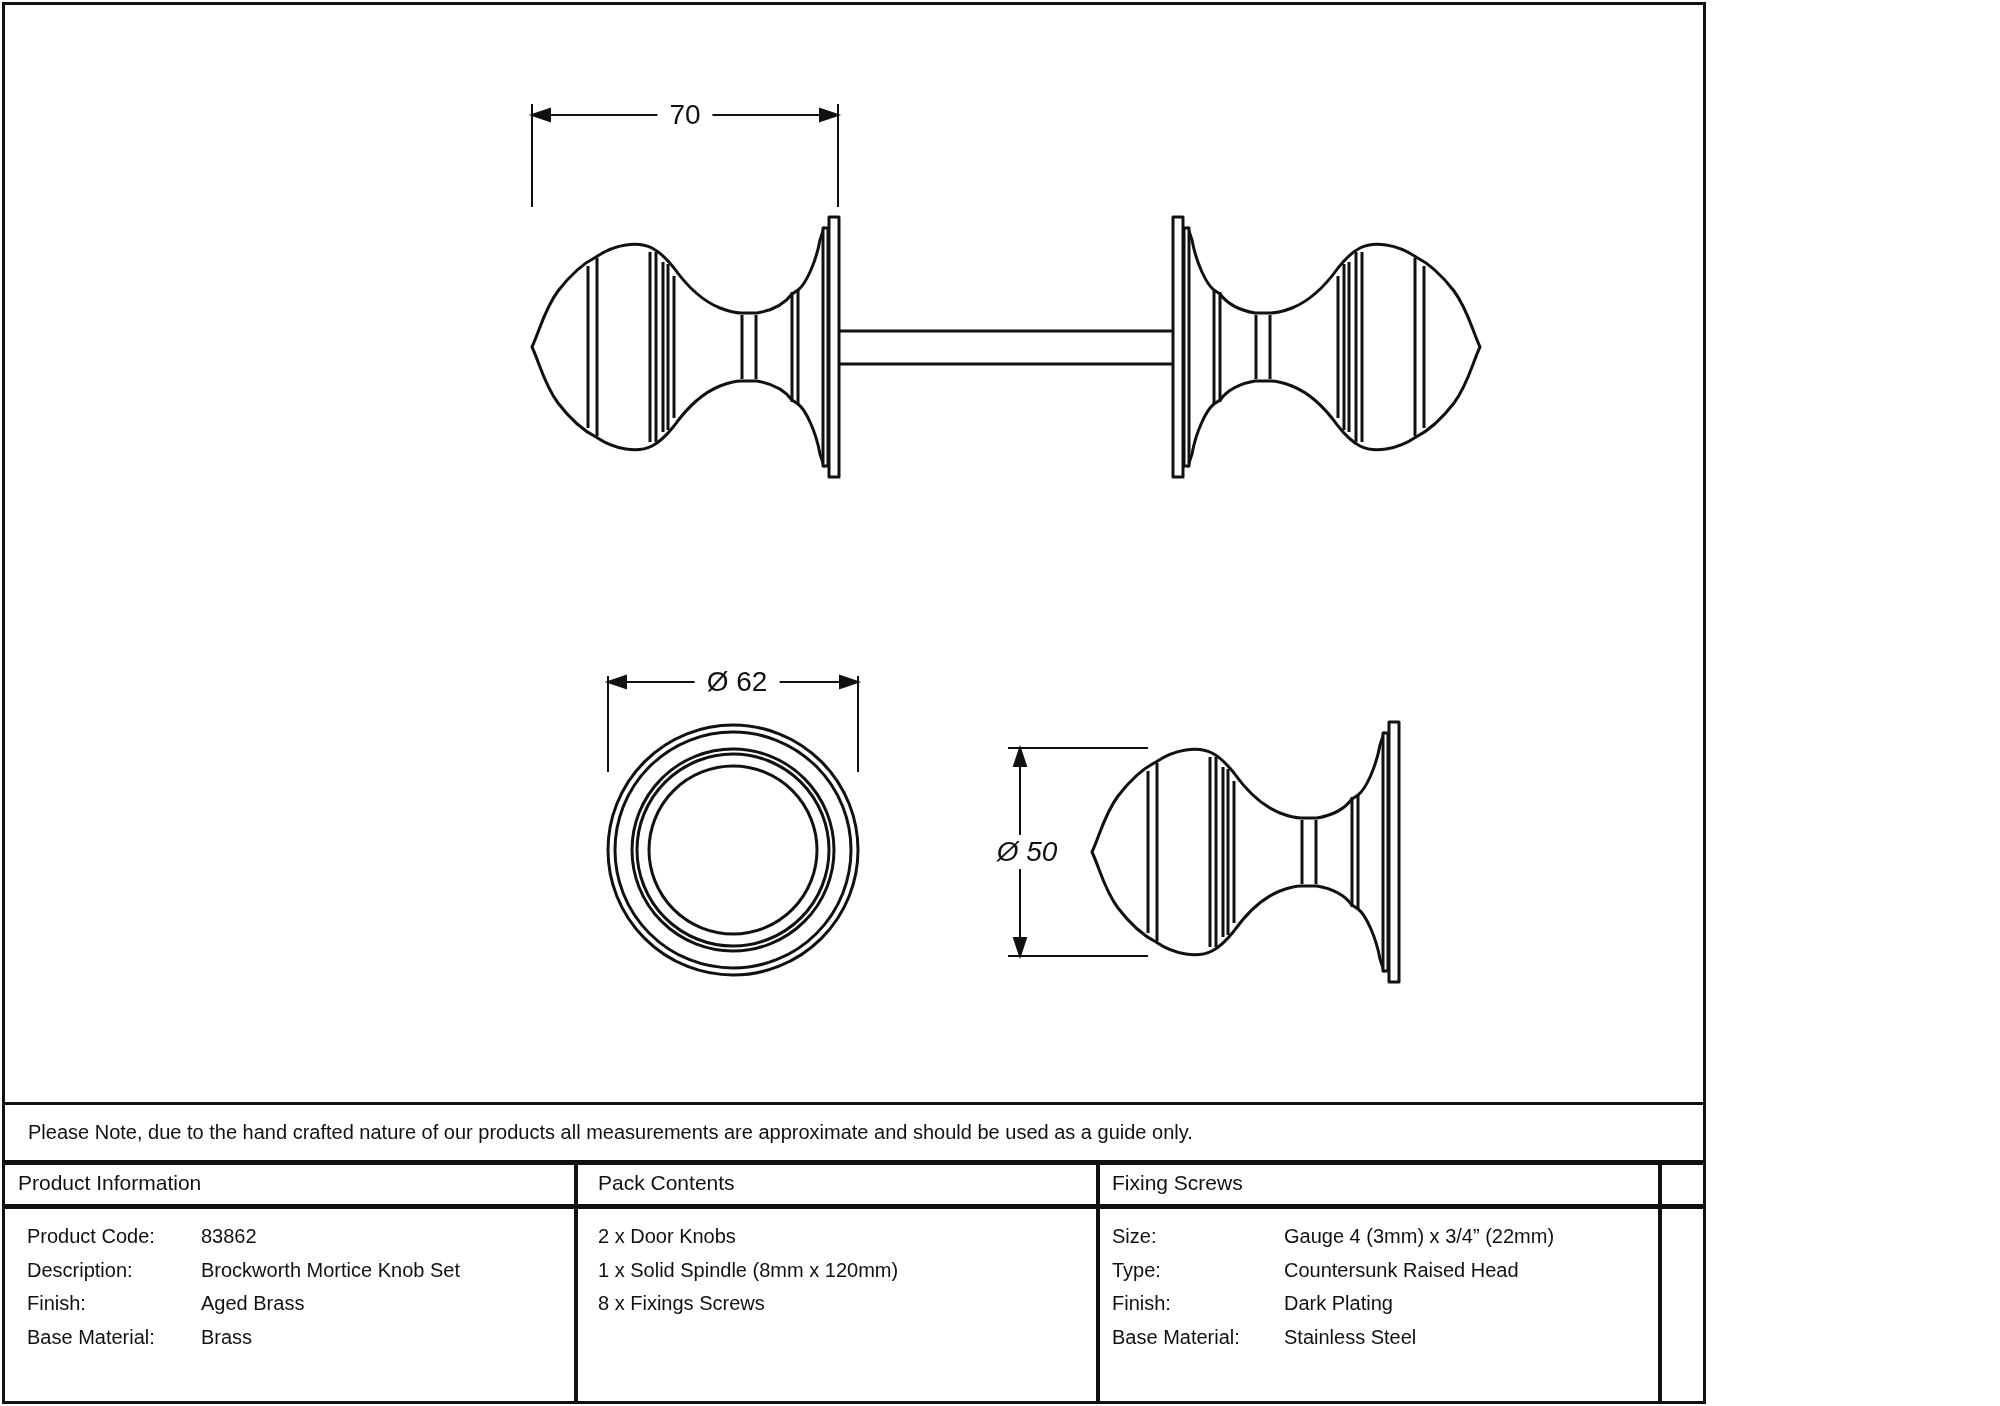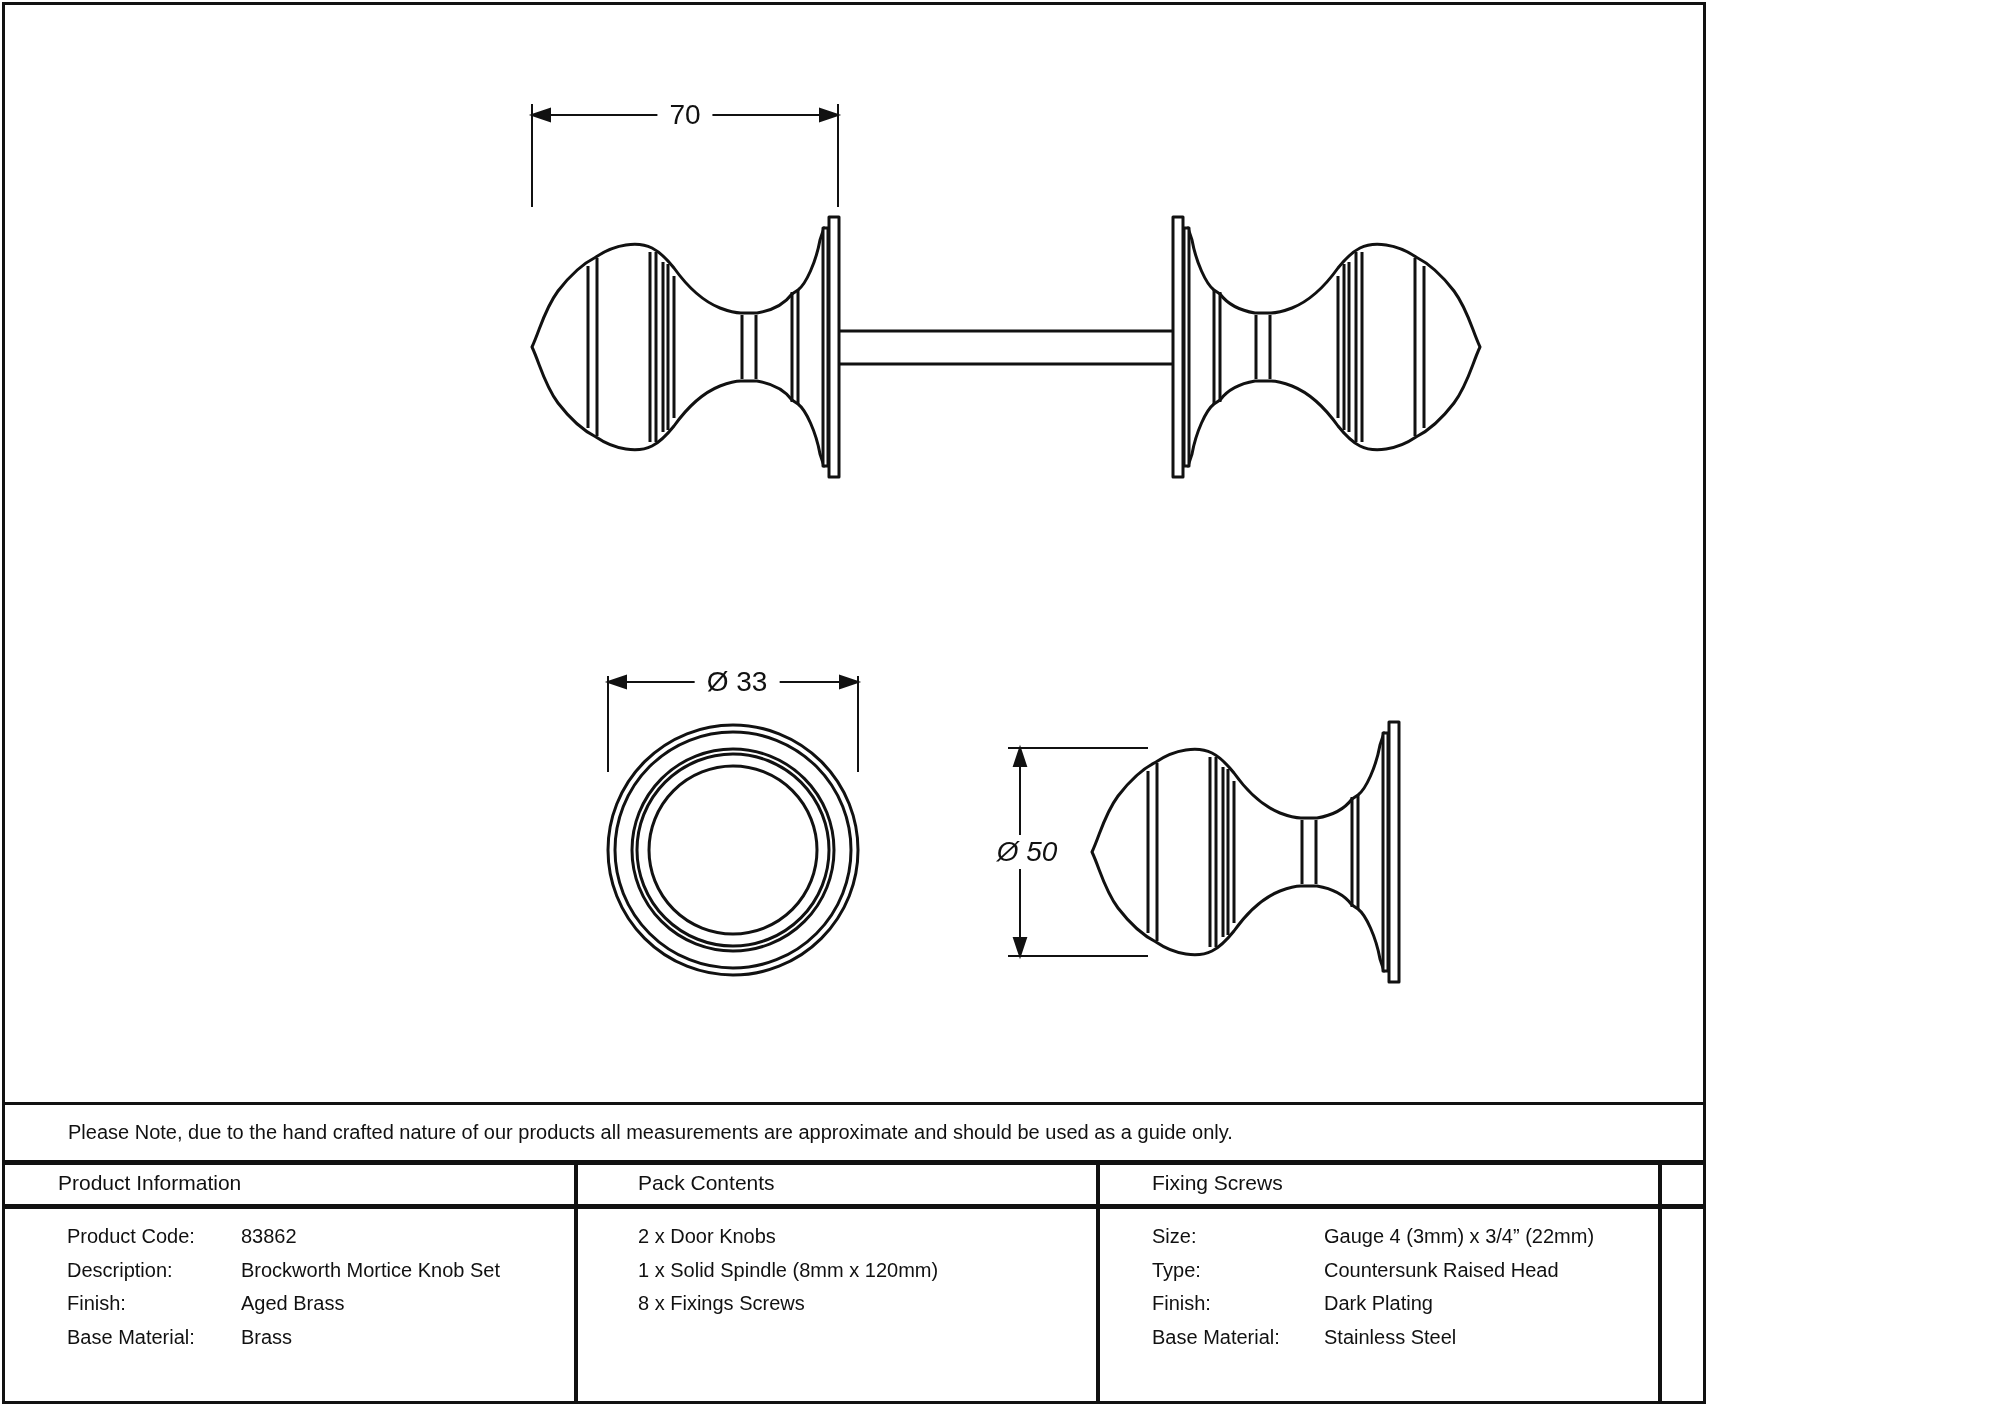--- a/index.html
+++ b/index.html
@@ -7,21 +7,21 @@
     position:relative;width:1708px;height:1406px;background:#fff;
     font-family:"Liberation Sans",sans-serif;color:#111;overflow:hidden;
   }
   .frame{position:absolute;left:2px;top:2px;right:2px;bottom:2px;border:3px solid #111;}
   .hline,.vline{position:absolute;background:#111;}
   .drawings{position:absolute;left:0;top:0;}
   .dim{
     position:absolute;transform:translate(-50%,-50%);
     font-size:28px;line-height:1;background:#fff;padding:3px 12px;white-space:nowrap;
   }
-  .t{position:absolute;font-size:20px;line-height:24px;white-space:nowrap;margin-left:40px;}
+  .t{position:absolute;font-size:20px;line-height:24px;white-space:nowrap;}
   .hdr{font-size:21px;}
 </style>
 </head>
 <body>
 
 <div class="page">
 
   <svg class="drawings" width="2000" height="1100" viewBox="0 0 2000 1100">
     <defs>
       <g id="knob-unit" stroke="#111" stroke-width="3" fill="#fff" stroke-linejoin="round" stroke-linecap="butt">
@@ -89,21 +89,21 @@
     </g>
 
     <g stroke="#111" stroke-width="2" fill="#111">
       <path fill="none" d="M1008 748H1148 M1008 956H1148 M1020 748V956"></path>
       <polygon points="1020,748 1014,766 1026,766"></polygon>
       <polygon points="1020,956 1014,938 1026,938"></polygon>
     </g>
   </svg>
 
   <div class="dim" style="left:685px;top:115px;">70</div>
-  <div class="dim" style="left:737px;top:682px;">Ø 33</div>
+  <div class="dim" style="left:737px;top:682px;">Ø 62</div>
   <div class="dim" style="left:1027px;top:852px;font-style:italic;">Ø 50</div>
 
   <div class="frame"></div>
   <div class="hline" style="left:2px;right:2px;top:1102px;height:3px;"></div>
   <div class="hline" style="left:2px;right:2px;top:1160px;height:5px;"></div>
   <div class="hline" style="left:2px;right:2px;top:1204px;height:5px;"></div>
   <div class="vline" style="left:574px;top:1160px;width:4px;height:243px;"></div>
   <div class="vline" style="left:1096px;top:1160px;width:4px;height:243px;"></div>
   <div class="vline" style="left:1658px;top:1160px;width:4px;height:243px;"></div>
 

